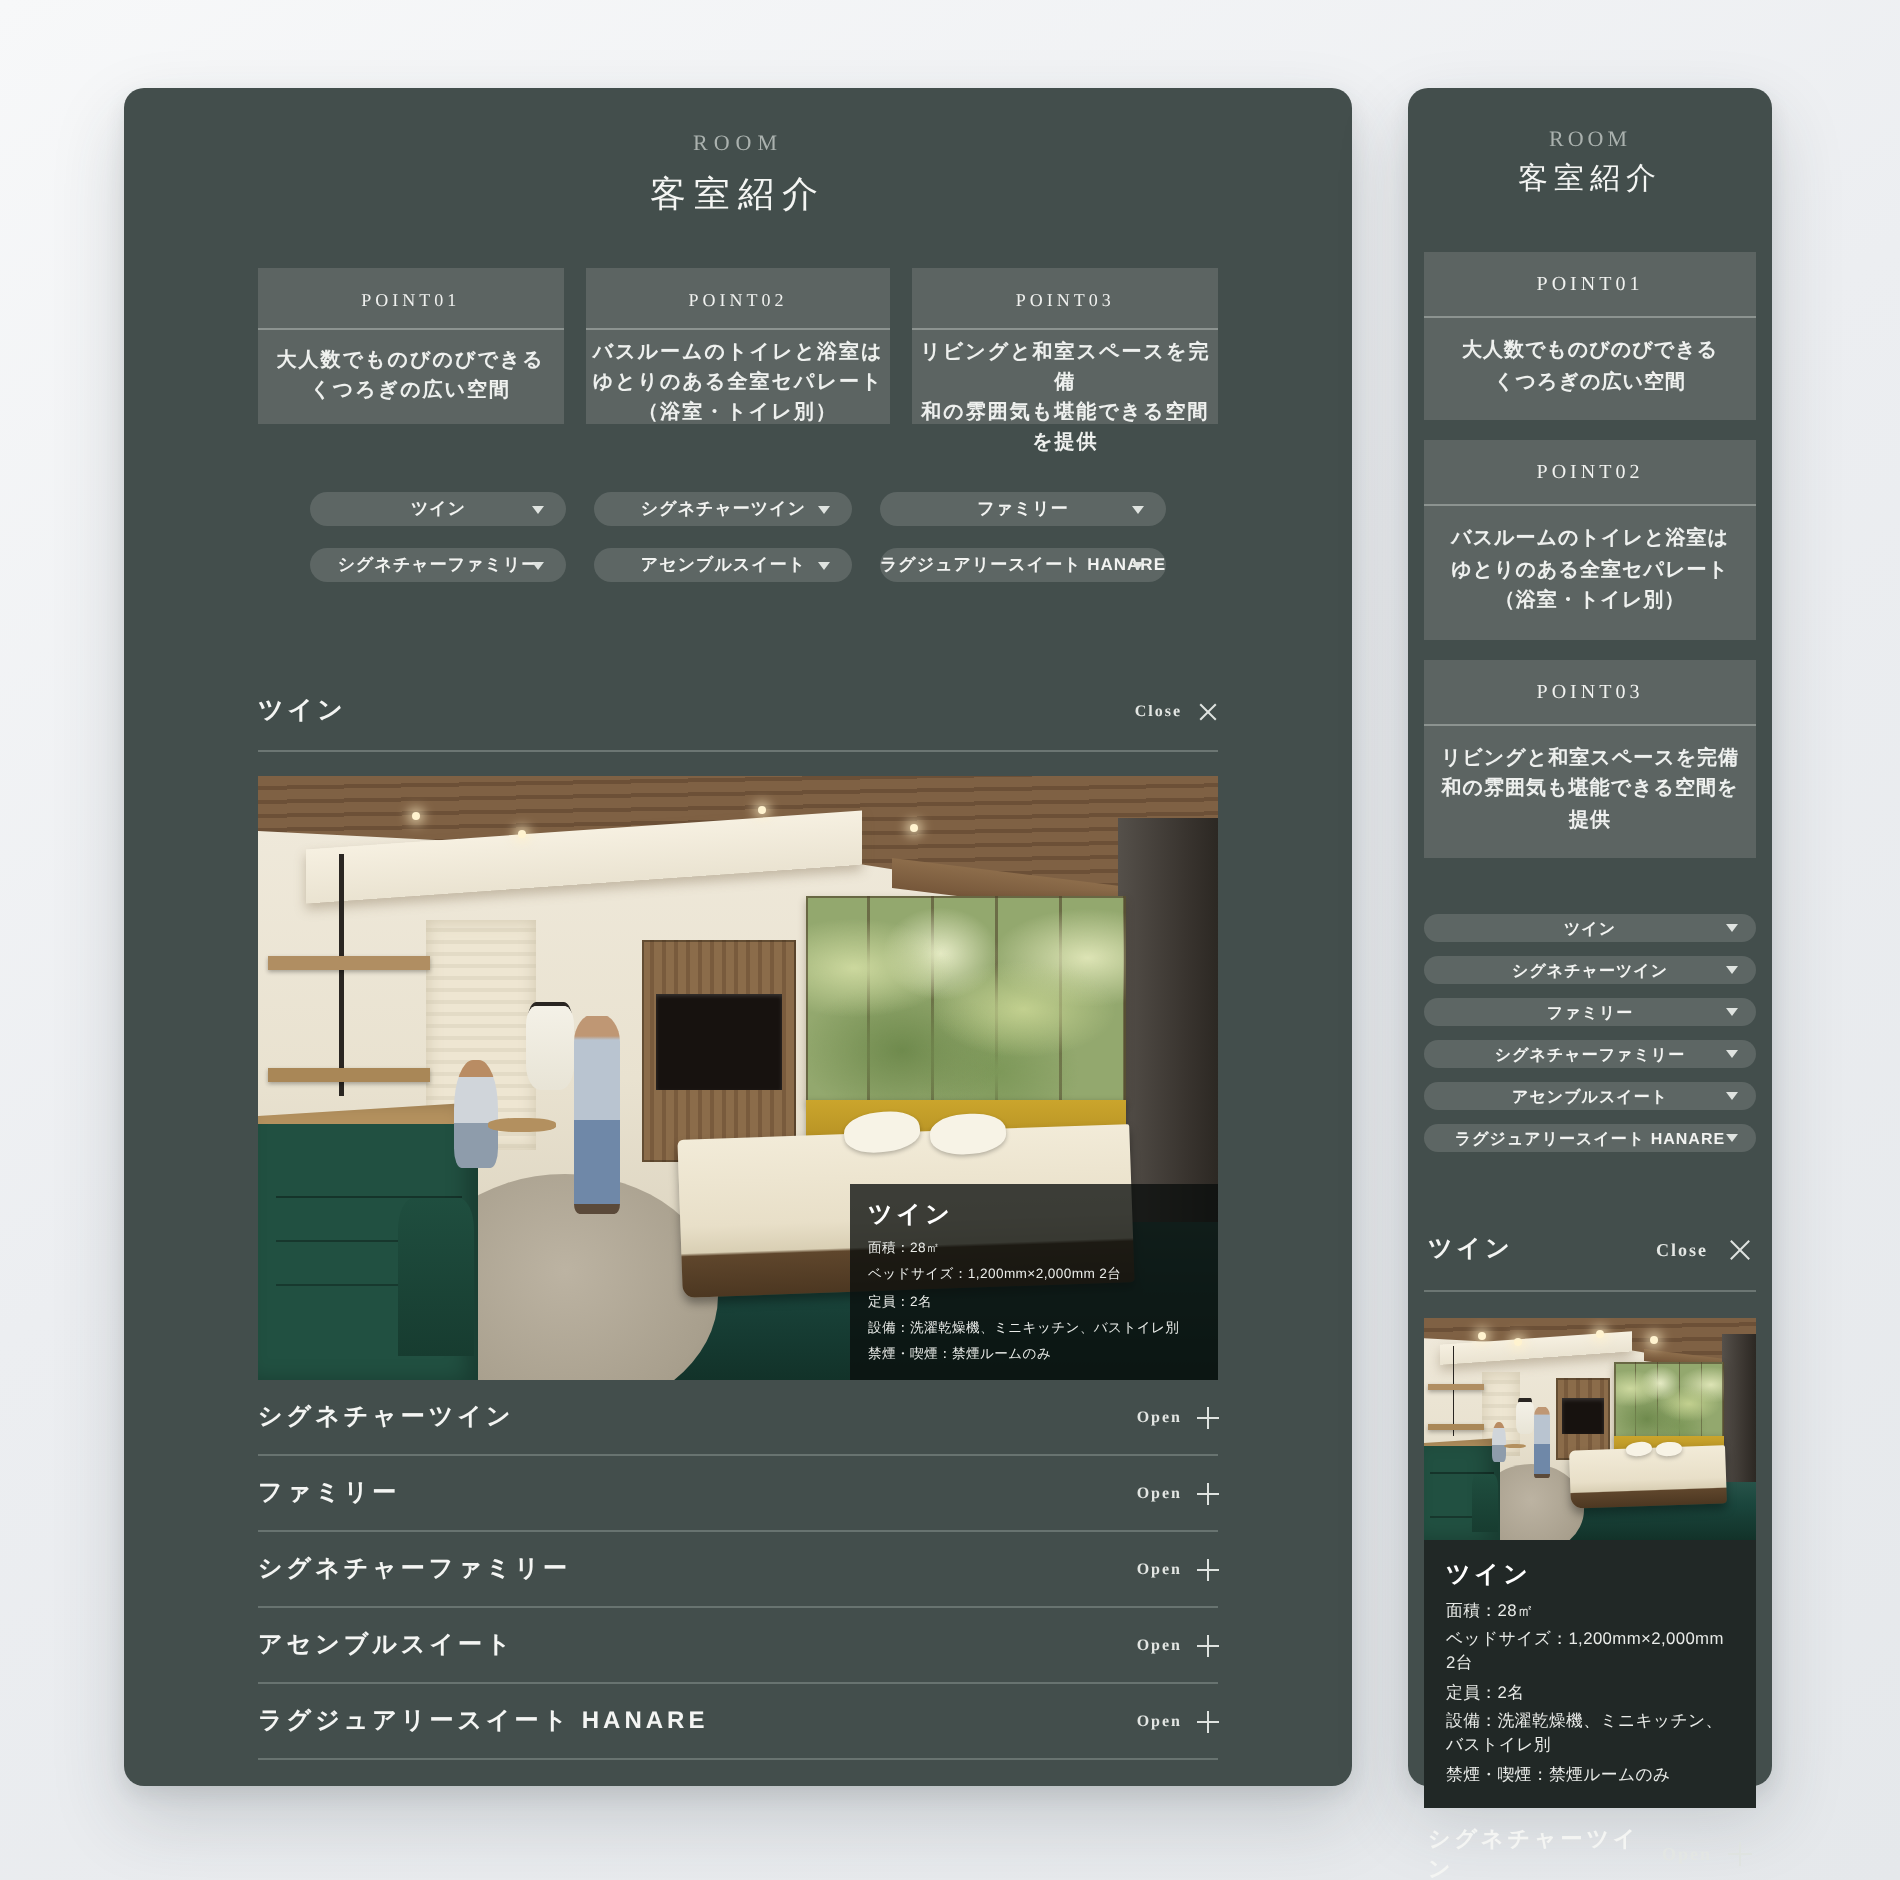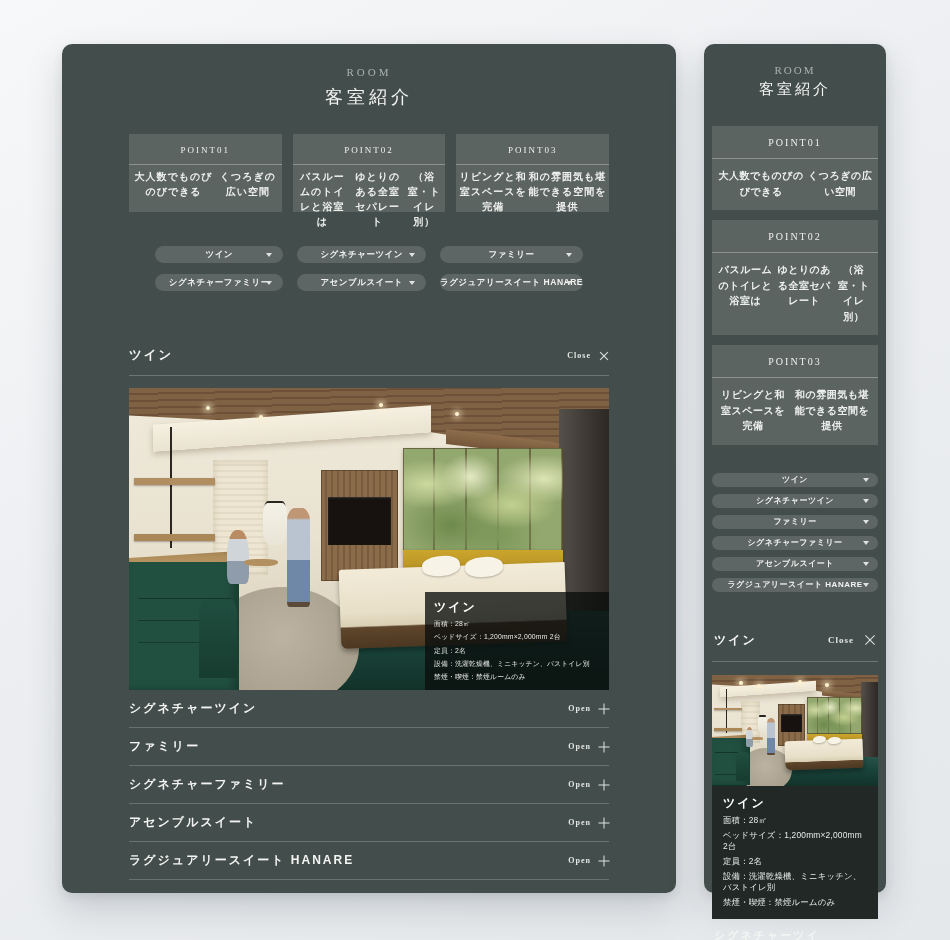--- a/index.html
+++ b/index.html
@@ -19,21 +19,21 @@
     color:#eef0ee;
   }
   .panel-desktop{left:62px;width:614px;}
   .panel-mobile{left:704px;width:182px;}
 
   
   .sec-label{font-family:"Liberation Serif","DejaVu Serif",serif;color:#aab1ae;letter-spacing:3px;text-align:center;}
   .sec-title{font-family:"Liberation Serif","DejaVu Serif",serif;color:#f4f5f3;text-align:center;}
   .point{background:#5c6462;text-align:center;display:flex;flex-direction:column;}
   .point-label{font-family:"Liberation Serif","DejaVu Serif",serif;letter-spacing:2px;color:#f0f1ef;border-bottom:1px solid rgba(230,234,231,.35);}
-  .point-body{flex:1;display:flex;justify-content:center;font-weight:bold;}
+  .point-body{flex:1;display:flex;flex-direction:column;justify-content:center;font-weight:bold;}
   .pill{
     background:#5d6664;border-radius:999px;position:relative;
     display:flex;align-items:center;justify-content:center;
     font-weight:bold;color:#f2f3f1;cursor:pointer;white-space:nowrap;
   }
   .caret{
     position:absolute;width:0;height:0;
     border-left:3.5px solid transparent;border-right:3.5px solid transparent;
     border-top:4.5px solid #dfe3e0;
   }

